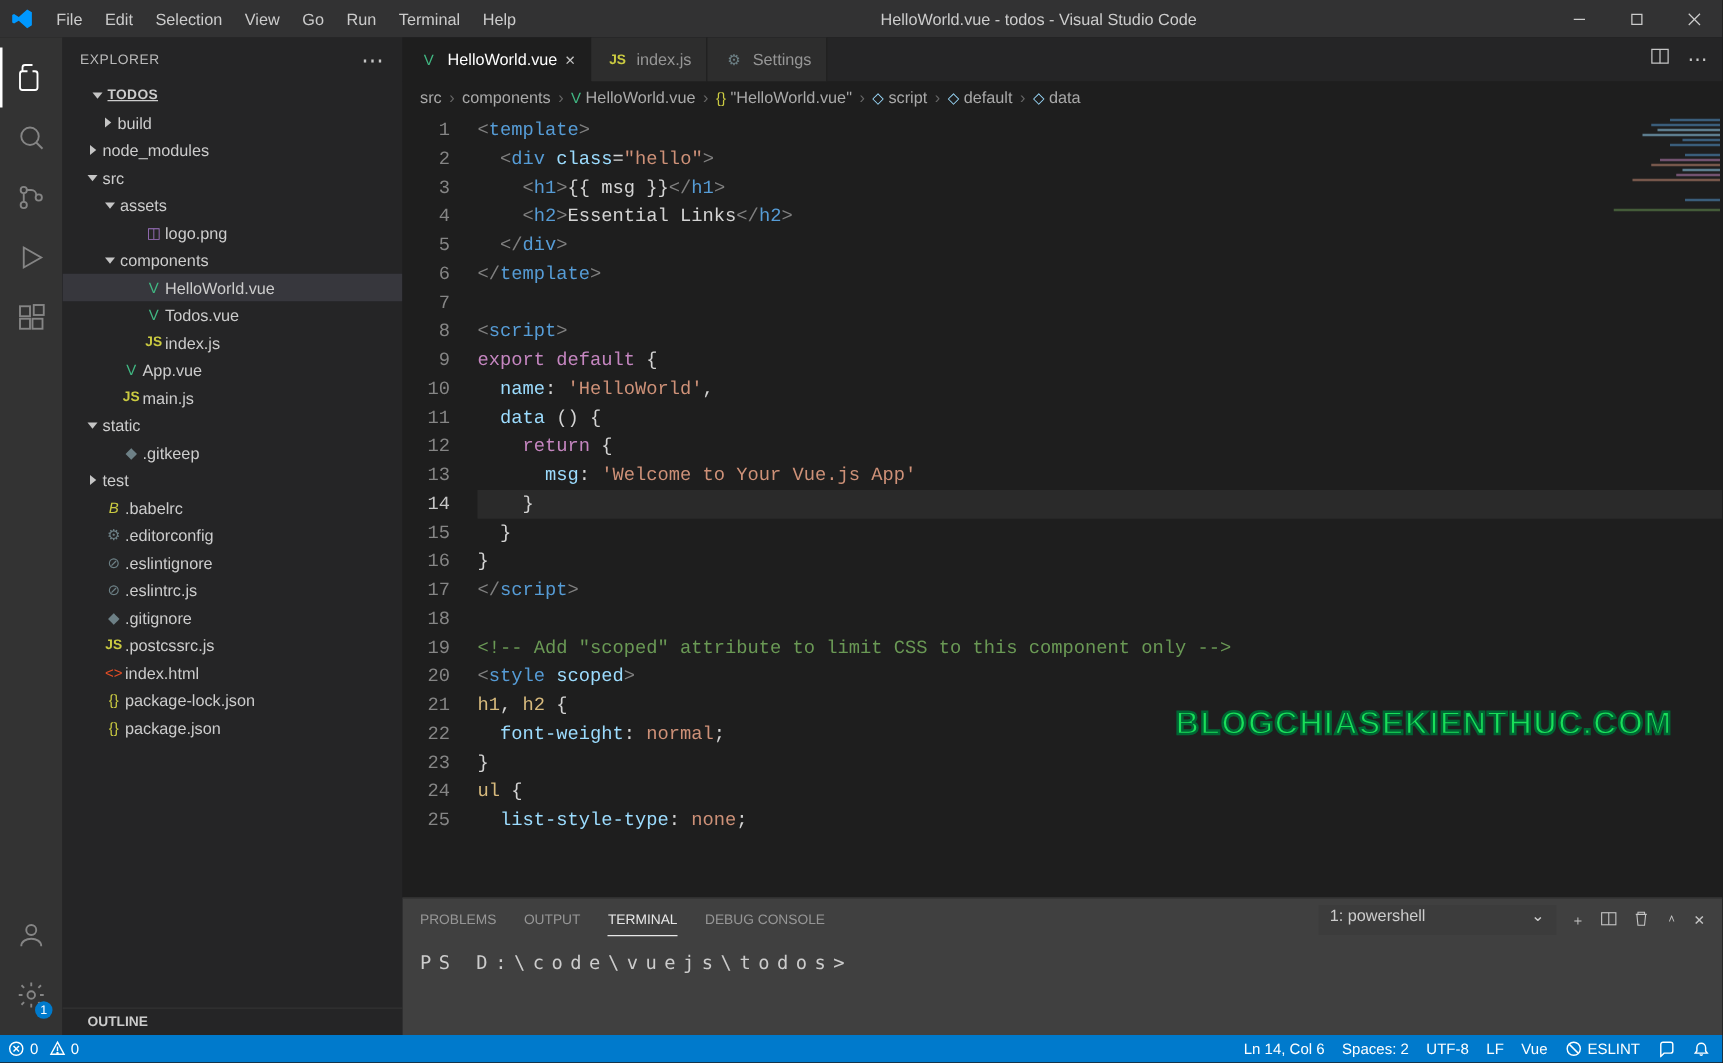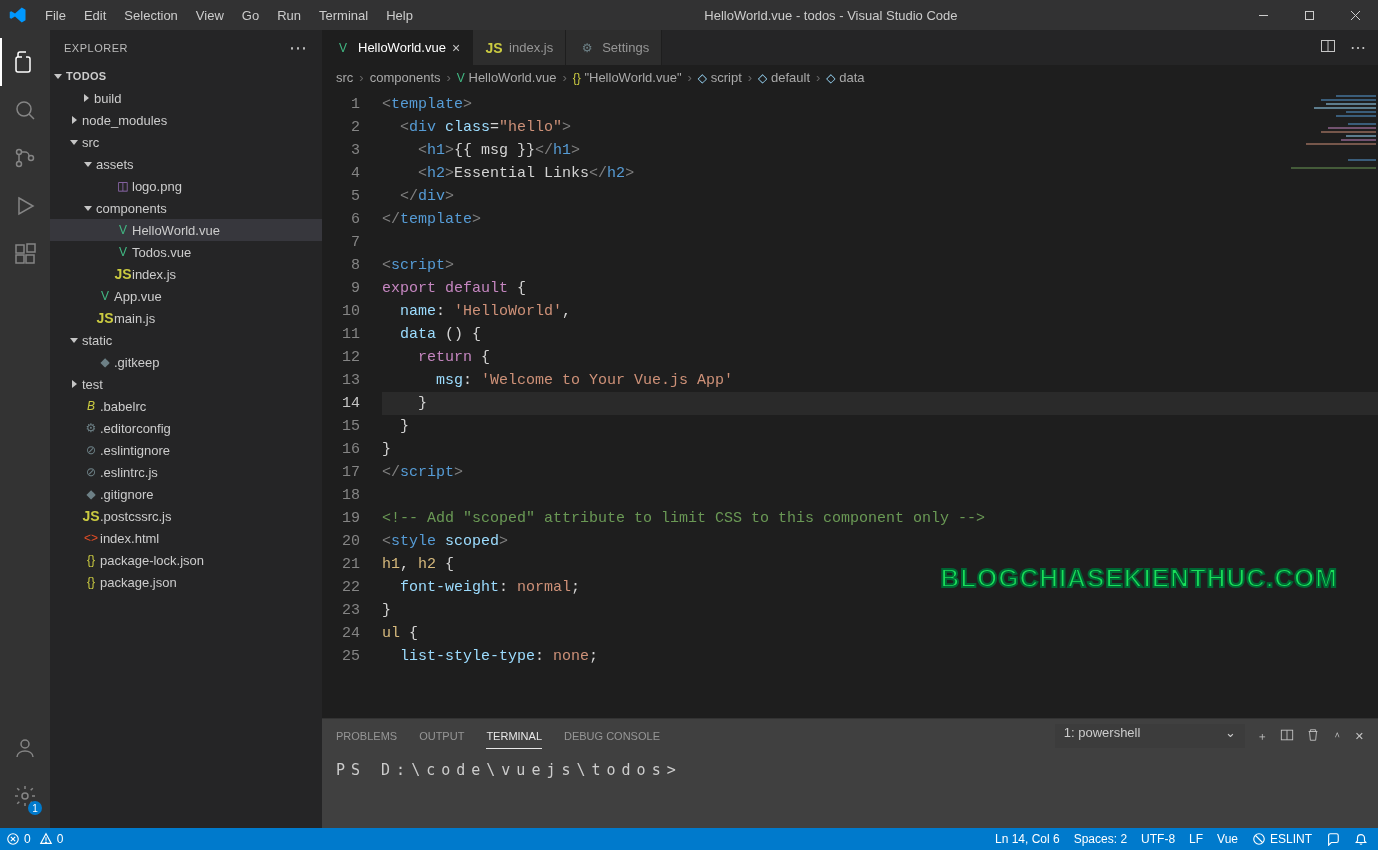--- a/index.html
+++ b/index.html
@@ -31,21 +31,21 @@
   .sidebar-header .dots { margin-left:auto; color:#c5c5c5; font-size:18px; letter-spacing:1px;}
   .tree { flex:1; overflow:hidden; }
   .tree .row { height:22px; display:flex; align-items:center; color:#ccc; padding-right:6px;}
   .tree .row.sel { background:#37373d; }
   .tw { display:inline-flex; width:16px; justify-content:center; color:#c5c5c5; font-size:12px;}
   .fi { width:18px; display:inline-flex; justify-content:center; font-size:12px; }
   .lbl { white-space:nowrap; }
   .bold { font-weight:600; text-transform:uppercase; font-size:11px; letter-spacing:0.3px;}
   .outline-header { height:22px; display:flex; align-items:center; padding-left:4px; font-size:11px; font-weight:600; border-top:1px solid #333;}
   .c-vue { color:#41b883; }
-  .c-js { color:#cbcb41; font-weight:bold; font-size:14px;}
+  .c-js { color:#cbcb41; font-weight:bold; font-size:11px;}
   .c-json { color:#cbcb41; }
   .c-babel { color:#cbcb41; font-style:italic;}
   .c-cfg { color:#6d8086; }
   .c-html { color:#e44d26; }
   .c-img { color:#a074c4; }
   .row .tw.chev::before { content:""; display:inline-block; width:0;height:0; border-style:solid;}
   .chev-r::before{ border-width:4px 0 4px 5px; border-color: transparent transparent transparent #c5c5c5;}
   .chev-d::before{ border-width:5px 4px 0 4px; border-color: #c5c5c5 transparent transparent transparent;}
 
   
@@ -192,21 +192,21 @@
           </div>
       </div>
     </div>
 
     <div class="sidebar">
       <div class="sidebar-header">
         <span>EXPLORER</span>
         <span class="dots">⋯</span>
       </div>
       <div class="tree">
-        <div class="row" style="padding-left:0;">
+        <div class="row" style="padding-left:20px;text-decoration:underline;">
           <span class="tw chev chev-d"></span>
           <span class="lbl bold">TODOS</span>
         </div>
         <div id="tree-items">
             <div class="row" style="padding-left: 28px;">
               <span class="tw chev chev-r"></span>
               <span class="lbl">build</span>
             </div>
             <div class="row" style="padding-left: 16px;">
               <span class="tw chev chev-r"></span>
@@ -306,20 +306,24 @@
               <span class="tw"></span>
               <span class="fi c-json">{}</span>
               <span class="lbl">package-lock.json</span>
             </div>
             <div class="row" style="padding-left: 16px;">
               <span class="tw"></span>
               <span class="fi c-json">{}</span>
               <span class="lbl">package.json</span>
             </div>
           </div>
+      </div>
+      <div class="outline-header">
+        <span class="tw chev chev-r"></span>
+        <span>OUTLINE</span>
       </div>
     </div>
 
     <div class="editor">
       <div class="tabs" id="tabs">
         <div class="tab active">
             <span class="fi c-vue">V</span>
             <span>HelloWorld.vue</span>
             <span class="close">×</span>
           </div>

